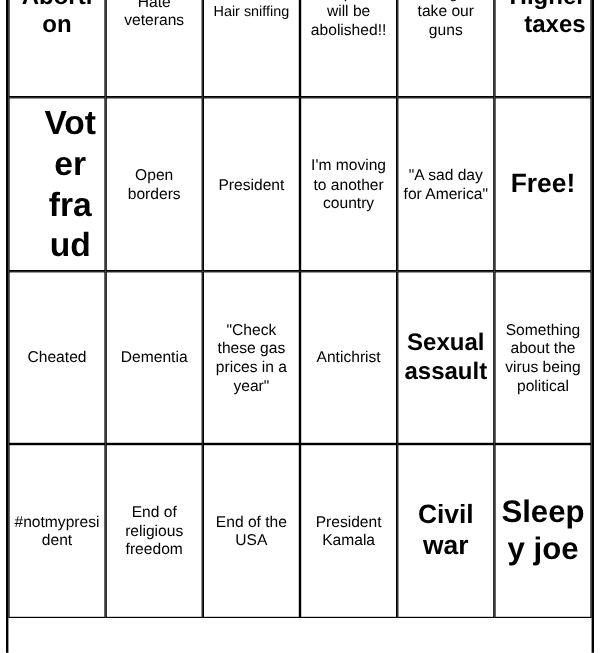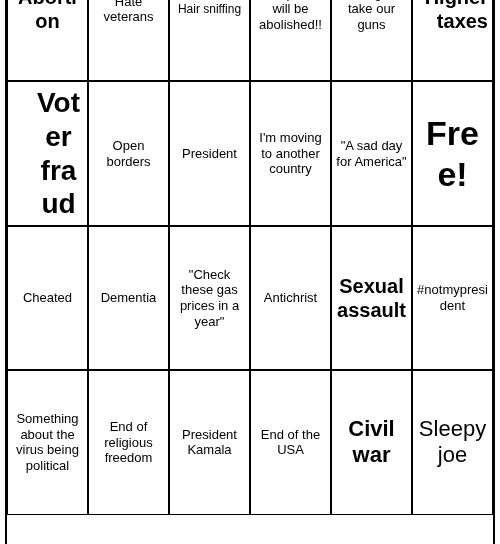--- a/index.html
+++ b/index.html
@@ -45,31 +45,31 @@
       padding: 4px;
       font-size: 13px;
       line-height: 1.2;
       word-break: break-word;
     }
     .bingo-cell.large-text {
       font-size: 20px;
       font-weight: bold;
     }
     .bingo-cell.free {
-      font-size: 34px;
+      font-size: 22px;
       font-weight: bold;
     }
     .bingo-cell.civil-war {
       font-size: 22px;
       font-weight: bold;
       text-align: center;
     }
     .bingo-cell.sleepy {
-      font-size: 22px;
-      font-weight: normal;
+      font-size: 26px;
+      font-weight: bold;
     }
     .bingo-cell.voter-fraud {
       font-size: 28px;
       font-weight: bold;
       padding-left: 26px;
     }
     .bingo-cell.higher-taxes {
       font-size: 20px;
       font-weight: bold;
       text-align: right;
@@ -101,21 +101,21 @@
       <div class="bingo-cell ">Open borders</div>
       <div class="bingo-cell ">President</div>
       <div class="bingo-cell ">I'm moving to another country</div>
       <div class="bingo-cell ">"A sad day for America"</div>
       <div class="bingo-cell free">Free!</div>
       <div class="bingo-cell ">Cheated</div>
       <div class="bingo-cell ">Dementia</div>
       <div class="bingo-cell ">"Check these gas prices in a year"</div>
       <div class="bingo-cell ">Antichrist</div>
       <div class="bingo-cell large-text">Sexual assault</div>
+      <div class="bingo-cell ">Something about the virus being political</div>
       <div class="bingo-cell ">#notmypresident</div>
-      <div class="bingo-cell ">Something about the virus being political</div>
       <div class="bingo-cell ">End of religious freedom</div>
+      <div class="bingo-cell ">End of the USA</div>
       <div class="bingo-cell ">President Kamala</div>
-      <div class="bingo-cell ">End of the USA</div>
       <div class="bingo-cell civil-war">Civil war</div>
       <div class="bingo-cell sleepy">Sleepy joe</div>
     </div>
 </div>
 
 </body></html>

